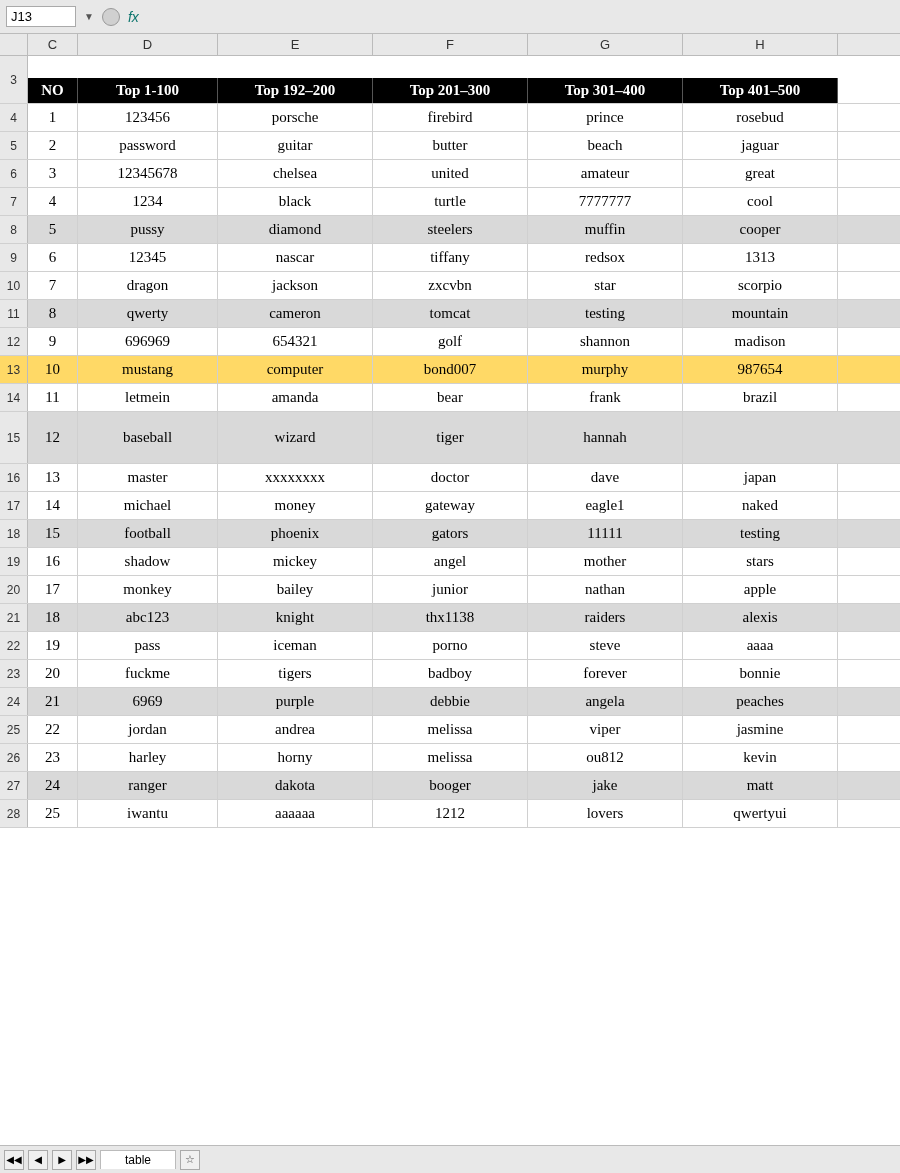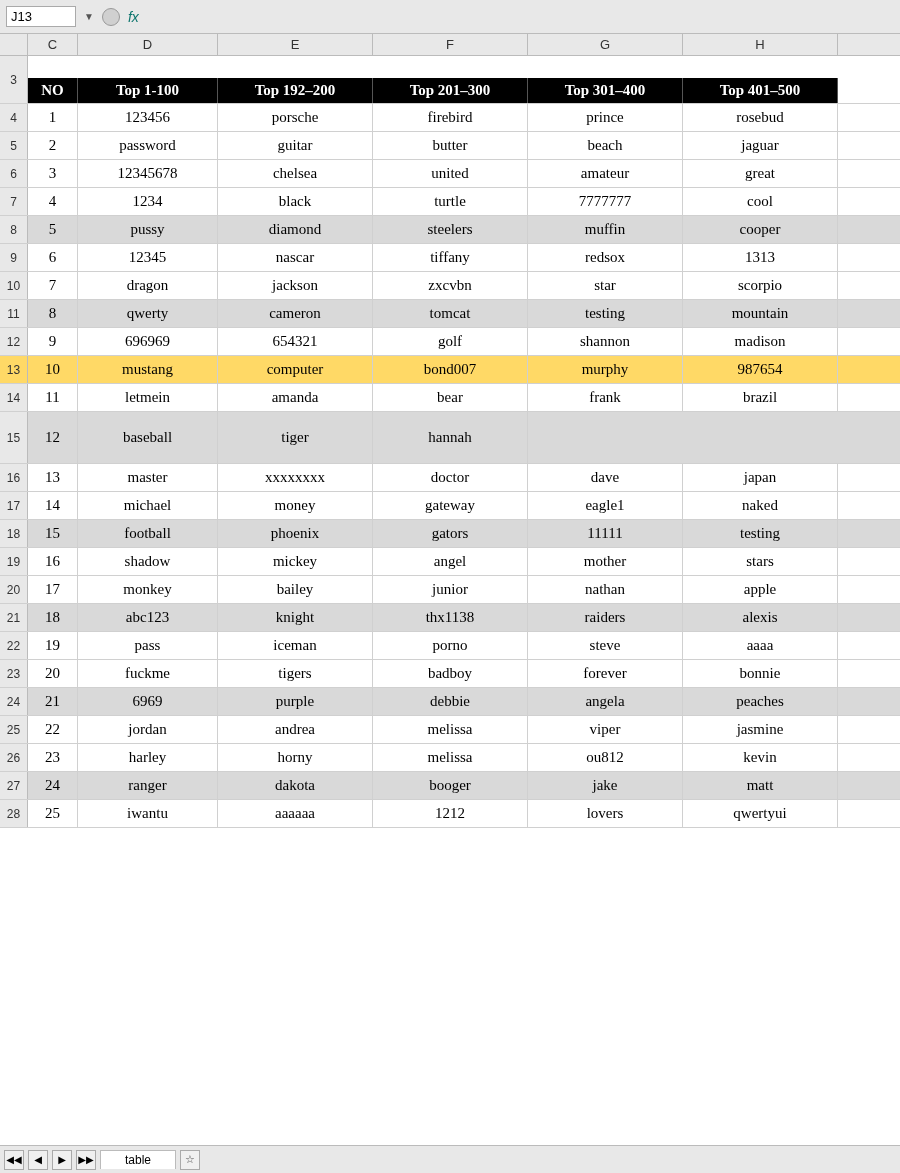--- a/index.html
+++ b/index.html
@@ -356,20 +356,21 @@
       <div class="cell col-d">letmein</div>
       <div class="cell col-e">amanda</div>
       <div class="cell col-f">bear</div>
       <div class="cell col-g">frank</div>
       <div class="cell col-h">brazil</div>
     </div>
         <div class="grid-row gray-bg row-tall">
       <div class="row-num">15</div>
       <div class="cell col-c">12</div>
       <div class="cell col-d">baseball</div>
+      <div class="cell col-e">wizard</div>
       <div class="cell col-f">tiger</div>
       <div class="cell col-g">hannah</div>
     </div>
         <div class="grid-row">
       <div class="row-num">16</div>
       <div class="cell col-c">13</div>
       <div class="cell col-d">master</div>
       <div class="cell col-e">xxxxxxxx</div>
       <div class="cell col-f">doctor</div>
       <div class="cell col-g">dave</div>

